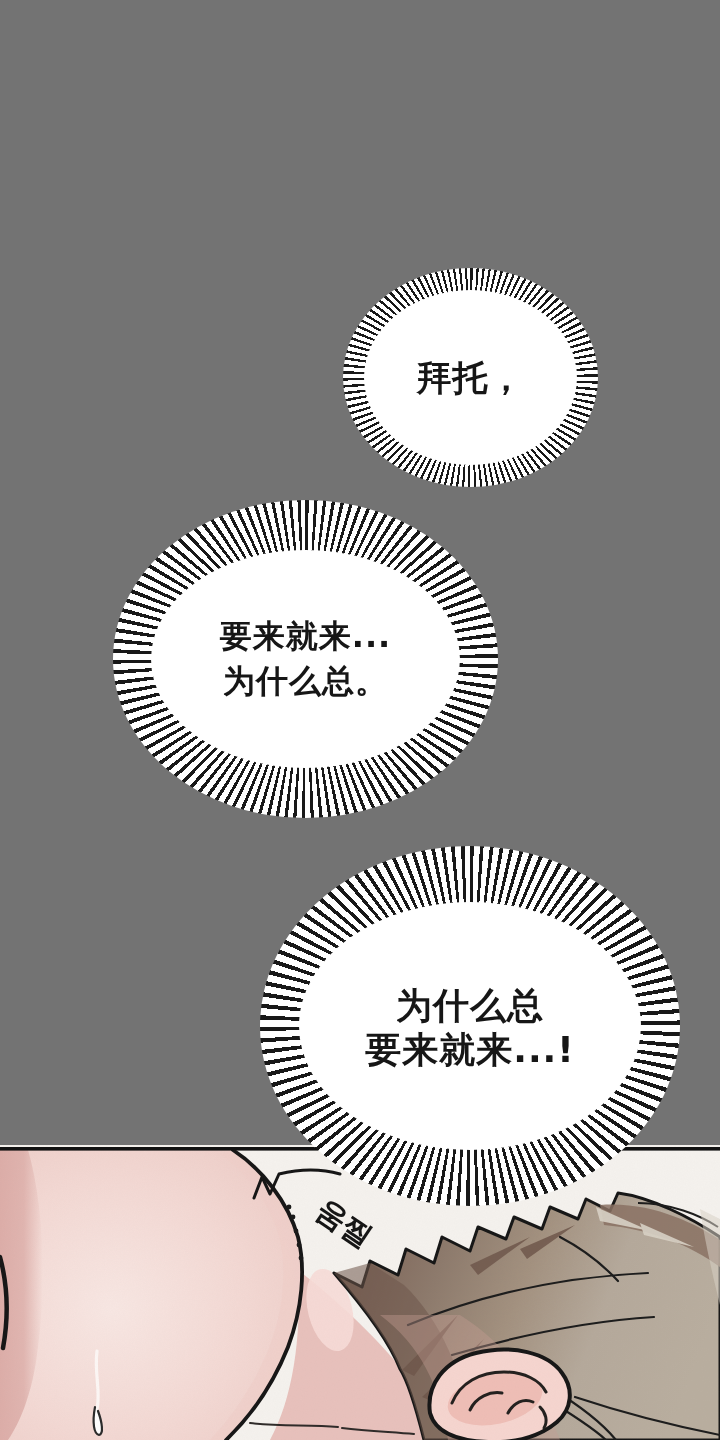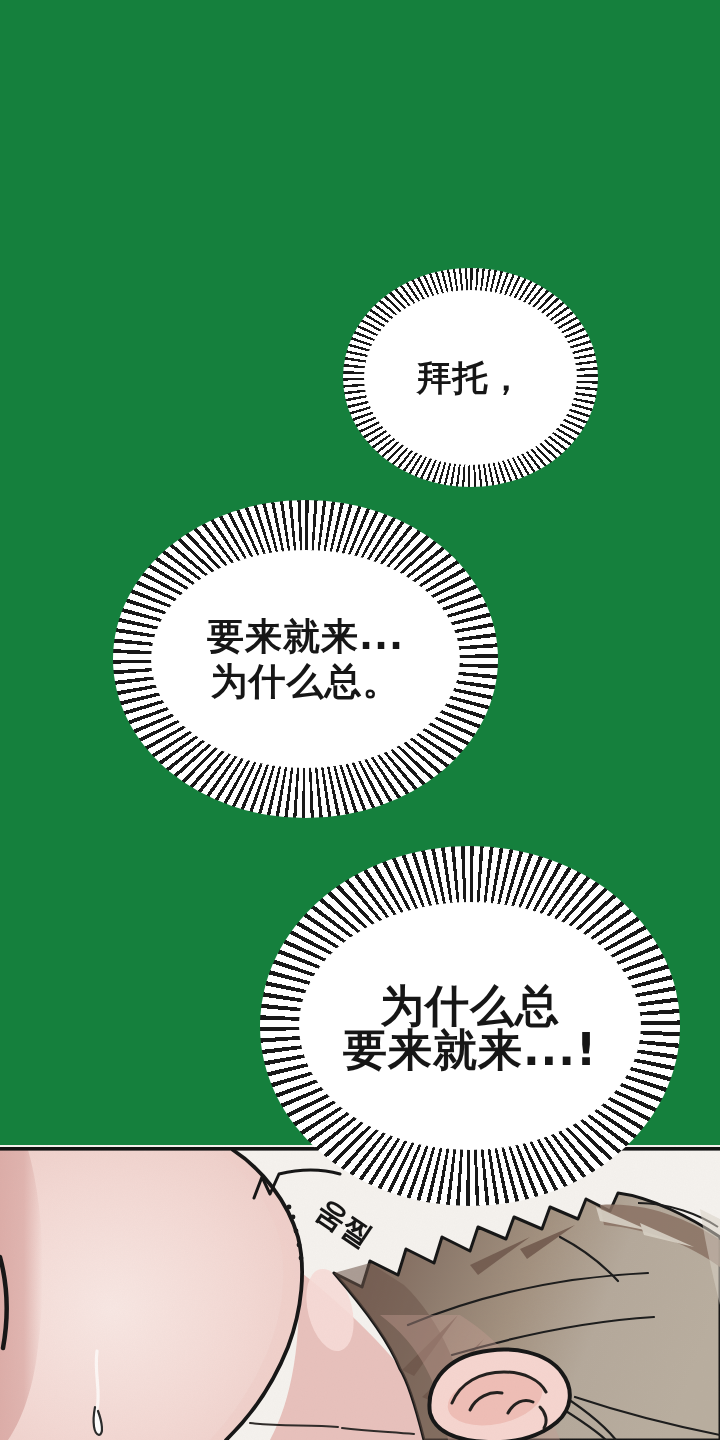--- a/index.html
+++ b/index.html
@@ -1,18 +1,18 @@
 <!DOCTYPE html>
 <html><head>
 <meta charset="utf-8">
 <style>
   html,body{margin:0;padding:0;background:#e8e8e8;}
   .stage{
     position:relative;width:720px;height:1440px;margin:0 auto;
-    background:#15803d;overflow:hidden;
+    background:#737373;overflow:hidden;
     font-family:"DejaVu Sans","Liberation Sans",sans-serif;
   }
   
   .burst{
     position:absolute;border-radius:50%;
     background-color:#ffffff;
     background-image:repeating-conic-gradient(#181818 0deg 1.18deg, rgba(0,0,0,0) 1.18deg 3.16deg);
     display:flex;align-items:center;justify-content:center;
     z-index:5;
   }
@@ -20,23 +20,23 @@
     content:"";position:absolute;inset:var(--ring,24px);
     background:#ffffff;border-radius:50%;
   }
   .burst-text{
     position:relative;z-index:1;text-align:center;
     font-weight:700;color:#161616;letter-spacing:1px;
   }
   #bubble-1{left:343px;top:268px;width:255px;height:219px;--ring:22px 21px;}
   #bubble-1 .burst-text{font-size:35px;line-height:42px;}
   #bubble-2{left:113px;top:500px;width:385px;height:318px;--ring:50px 38px;}
-  #bubble-2 .burst-text{font-size:37px;line-height:45px;}
+  #bubble-2 .burst-text{font-size:32px;line-height:45px;}
   #bubble-3{left:260px;top:846px;width:420px;height:360px;--ring:56px 39px;}
-  #bubble-3 .burst-text{font-size:44px;line-height:44px;transform:translateY(2px);}
+  #bubble-3 .burst-text{font-size:36px;line-height:44px;transform:translateY(2px);}
   
   .panel{position:absolute;left:0;top:1145px;width:720px;height:295px;z-index:1;}
 </style>
 </head>
 <body>
 
 <div class="stage">
 
   <div class="burst" id="bubble-1">
     <div class="burst-text">

